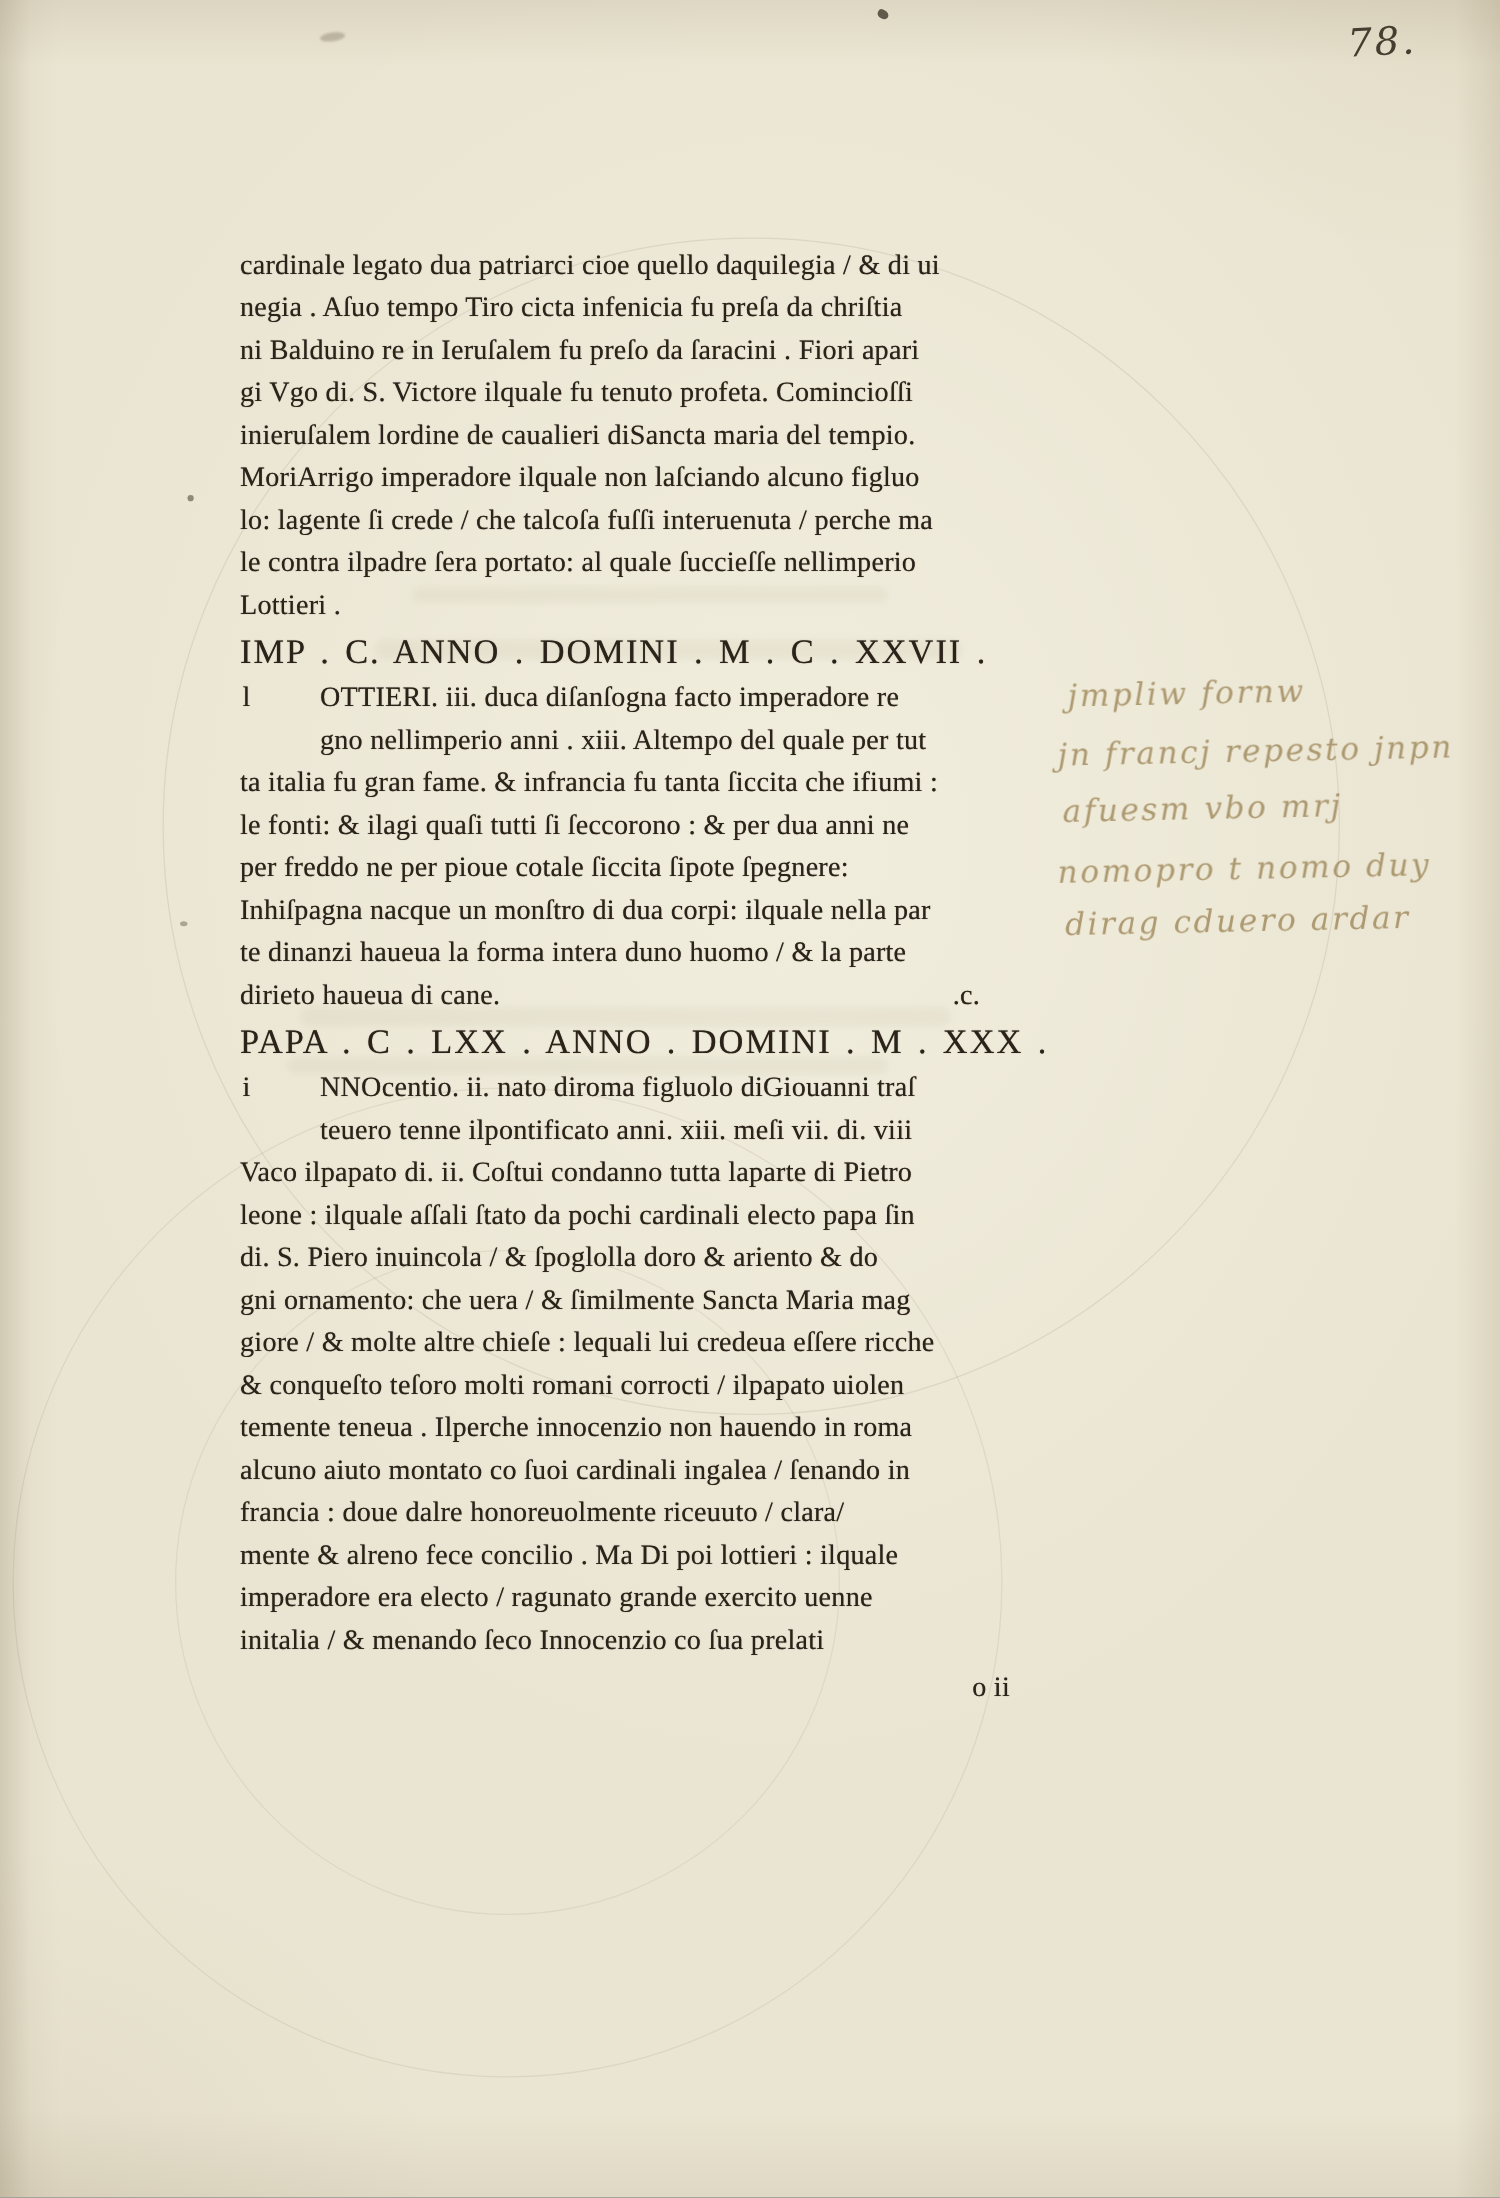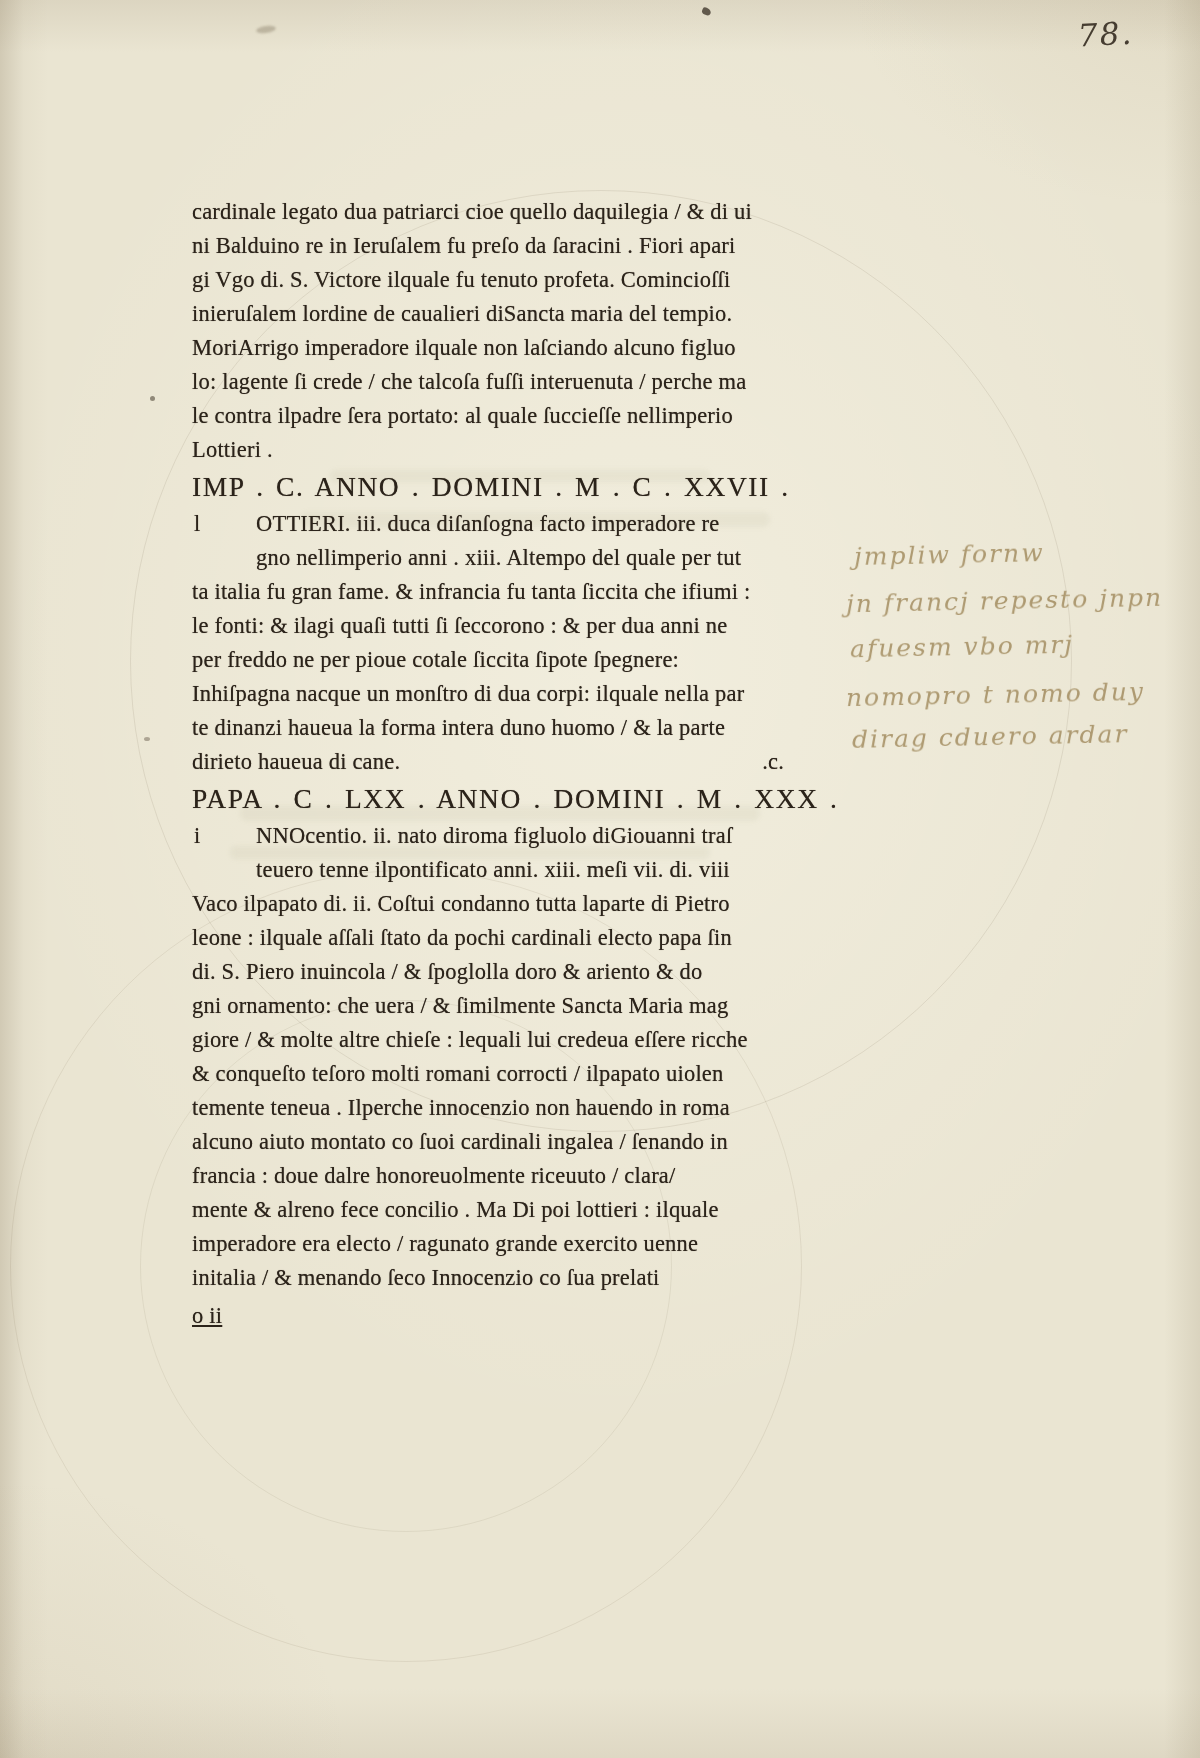--- a/index.html
+++ b/index.html
@@ -55,21 +55,21 @@
   .tl { white-space:nowrap; }
   .indented { padding-left:64px; position:relative; }
   .guide { position:absolute; left:2px; top:0; }
   .heading {
     font-size:27.5px; line-height:40px;
     letter-spacing:1.6px; word-spacing:3px;
     white-space:nowrap;
   }
   .line-with-note { display:flex; }
   .colnote { margin-left:auto; margin-right:56px; }
-  .sig-line { margin-top:4px; text-align:left; padding-right:32px;text-decoration:underline; }
+  .sig-line { margin-top:4px; text-align:right; padding-right:32px; }
   
   .marginalia { position:absolute; left:846px; top:540px; width:250px; pointer-events:none; }
   .mline {
     position:absolute; white-space:nowrap;
     font-family:"DejaVu Serif", serif; font-style:italic;
     font-size:25px; color:#9c8455; opacity:0.78;
     letter-spacing:2px; transform:rotate(-1.2deg);
     filter:blur(0.4px);
   }
   .m1 { left:8px;  top:0px;   }
@@ -95,20 +95,21 @@
   <div class="speck s1"></div>
   <div class="speck s2"></div>
   <div class="speck s3"></div>
   <div class="speck s4"></div>
 
   <div class="pagenum">78.</div>
 
   <div class="textblock">
 
     <div class="tl">cardinale legato dua patriarci cioe quello daquilegia / &amp; di ui</div>
+    <div class="tl">negia . Aſuo tempo Tiro cicta infenicia fu preſa da chriſtia</div>
     <div class="tl">ni Balduino re in Ieruſalem fu preſo da ſaracini . Fiori apari</div>
     <div class="tl">gi Vgo di. S. Victore ilquale fu tenuto profeta. Comincioſſi</div>
     <div class="tl">inieruſalem lordine de caualieri diSancta maria del tempio.</div>
     <div class="tl">MoriArrigo imperadore ilquale non laſciando alcuno figluo</div>
     <div class="tl">lo: lagente ſi crede / che talcoſa fuſſi interuenuta / perche ma</div>
     <div class="tl">le contra ilpadre ſera portato: al quale ſuccieſſe  nellimperio</div>
     <div class="tl">Lottieri .</div>
 
     <div class="heading">IMP . C. ANNO . DOMINI . M . C . XXVII .</div>
 

